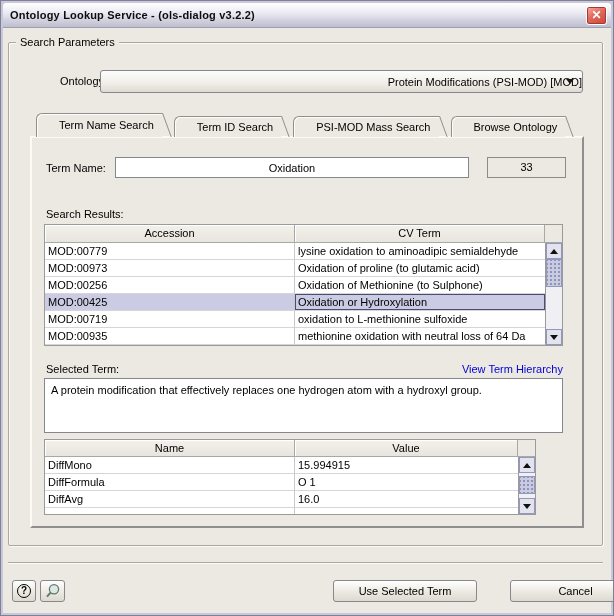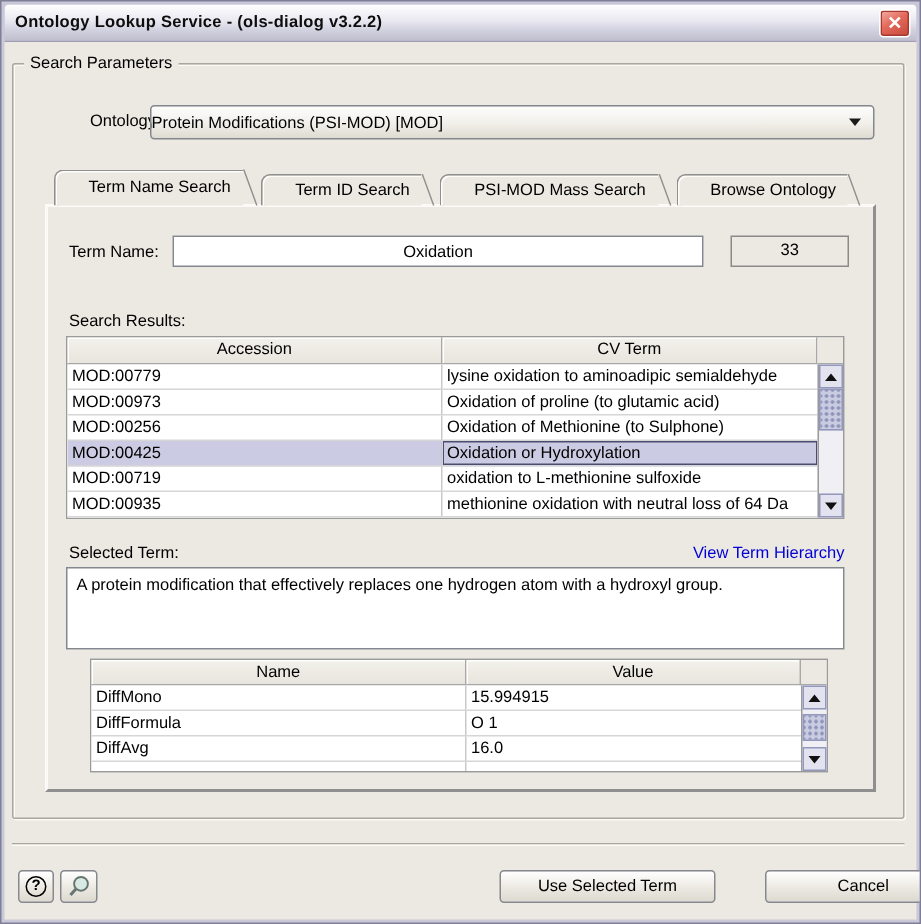--- a/index.html
+++ b/index.html
@@ -25,21 +25,21 @@
 
   
   .groupbox { position: absolute; left: 5px; top: 14px; width: 595px; height: 504px;
     border: 1px solid #aaa89e; border-radius: 2px; box-shadow: 1px 1px 0 #fbfaf6, inset 1px 1px 0 #fbfaf6; }
   .group-label { position: absolute; top: -7px; left: 7px; background: #ece9e2; padding: 0 4px; }
 
   .onto-label { position: absolute; left: 57px; top: 47px; }
   .combo { position: absolute; left: 97px; top: 42px; width: 483px; height: 23px;
     border: 1px solid #84878e; border-radius: 3px; cursor: pointer;
     background: linear-gradient(#fdfdfd 0%, #f1efe9 55%, #dedbd2 100%);
-    display: flex; align-items: center; justify-content: flex-start; }
+    display: flex; align-items: center; justify-content: flex-end; }
   .combo-arrow { position: absolute; right: 8px; top: 8px; width: 0; height: 0;
     border-left: 4px solid transparent; border-right: 4px solid transparent; border-top: 5px solid #1a1a1a; }
 
   
   .tabs { position: absolute; left: 33px; top: 85px; height: 24px; display: flex; align-items: flex-end; z-index: 2; }
   .tab { position: relative; height: 21px; line-height: 20px; padding: 0 8px 0 22px; margin-right: 12px;
     background: #ece9e2; border-top: 1px solid #8f8f8f; border-left: 1px solid #8f8f8f;
     border-top-left-radius: 6px; box-shadow: inset 1px 1px 0 #fdfdfa; cursor: pointer; white-space: nowrap; }
   .tab::after { content: ""; position: absolute; top: -1px; right: -1px; width: 0; height: calc(100% + 1px);
     border-right: 1px solid #8f8f8f; transform: skewX(20deg); transform-origin: top center; }
@@ -53,21 +53,21 @@
   .term-input { position: absolute; left: 83px; top: 19px; width: 354px; height: 21px;
     border: 1px solid #84878e; background: #fff; text-align: center;
     font-family: "Liberation Sans", sans-serif; font-size: 11px; color: #000; }
   .term-count { position: absolute; left: 455px; top: 19px; width: 79px; height: 21px;
     border: 1px solid #8a8a8a; background: #ece9e2; text-align: center; line-height: 19px; }
   .results-label { position: absolute; left: 14px; top: 70px; }
 
   
   .jtable { position: absolute; border: 1px solid #9a9a9a; background: #fff; display: flex; flex-direction: column; }
   .table1 { left: 12px; top: 86px; width: 519px; height: 122px; }
-  .table2 { left: 12px; top: 301px; width: 492px; height: 76px; margin-left: 16px; }
+  .table2 { left: 12px; top: 301px; width: 492px; height: 76px; }
   .thead { display: flex; flex: 0 0 auto; }
   .t1 .thead .hcell { height: 18px; }
   .t2 .thead .hcell { height: 17px; }
   .hcell { background: linear-gradient(#f3f1eb 0%, #e7e5dd 100%);
     border-right: 1px solid #a8a8a8; border-bottom: 1px solid #a8a8a8;
     box-shadow: inset 1px 1px 0 #ffffff; text-align: center; line-height: 17px; cursor: pointer; }
   .hcorner { background: #ece9e2; border-bottom: 1px solid #a8a8a8; width: 17px; flex: 0 0 17px; }
   .col-a { width: 250px; flex: 0 0 250px; }
   .col-b { width: 250px; flex: 1 1 auto; }
   .tmain { display: flex; flex: 1 1 auto; min-height: 0; }

